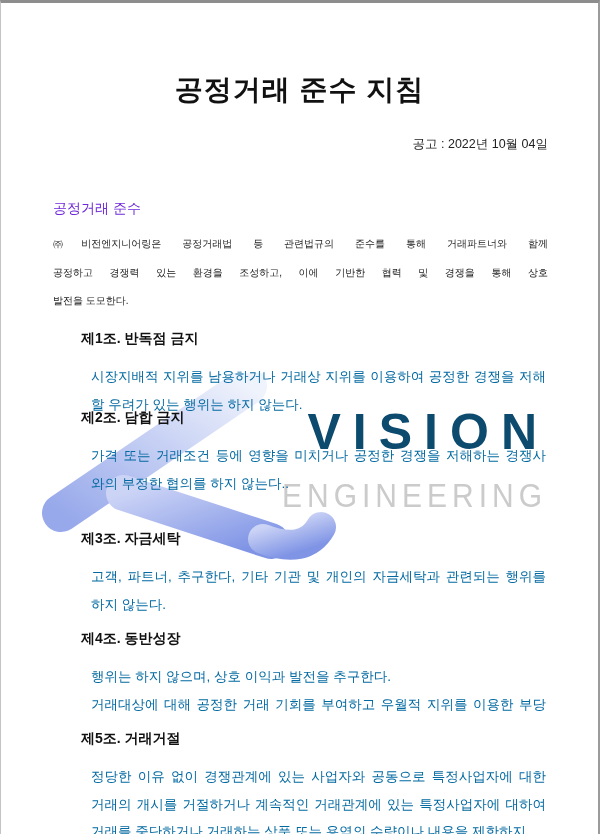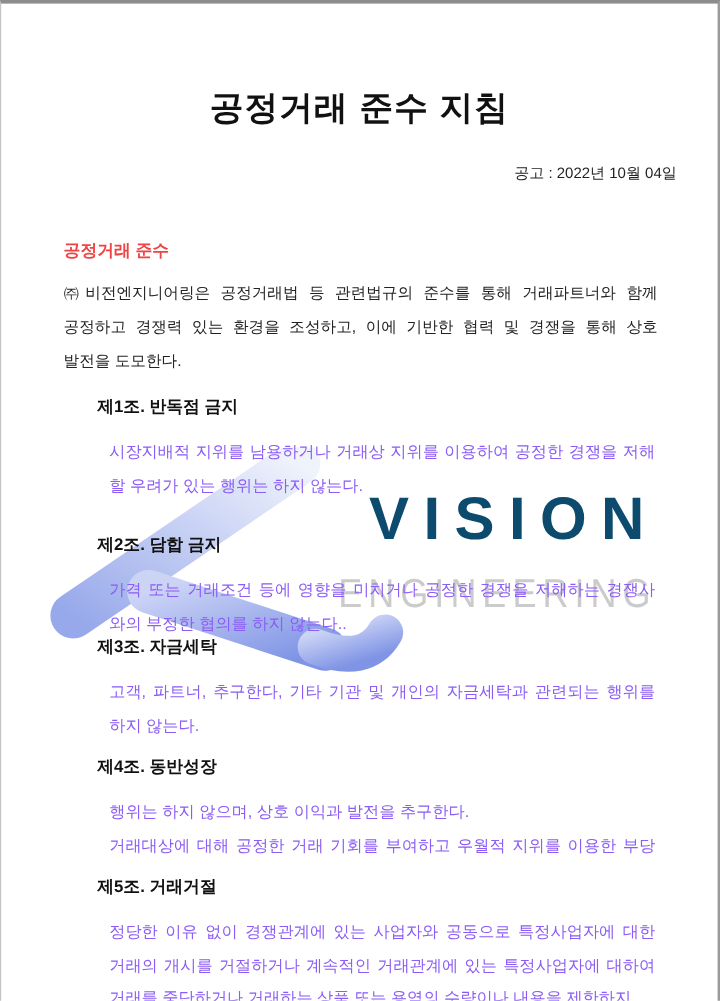--- a/index.html
+++ b/index.html
@@ -30,45 +30,45 @@
     color:#cbcbcb;line-height:1;
     transform:scaleY(1.12);transform-origin:top right;
   }
   .layer-content{position:absolute;inset:0;z-index:1;}
   .doc-title{
     position:absolute;top:68px;left:0;width:100%;
     text-align:center;
     font-size:28px;font-weight:bold;letter-spacing:1px;color:#111;
   }
   .notice-date{
-    position:absolute;top:133px;left:0;right:34px;
+    position:absolute;top:133px;left:0;right:50px;
     text-align:right;
     font-size:12.5px;color:#222;margin-left:21px;
   }
   .intro-heading{
     position:absolute;top:197px;left:52px;
-    font-size:14px;font-weight:bold;color:#ef4444;
+    font-size:14px;font-weight:normal;color:#6d28d9;
   }
   .intro-body{
     position:absolute;top:227px;left:52px;right:50px;
-    font-size:13px;line-height:28.5px;color:#222;
+    font-size:10px;line-height:28.5px;color:#222;
   }
   .article{position:absolute;left:0;right:0;height:100px;}
   .article:nth-of-type(1){top:327px;}
-  .article:nth-of-type(2){top:442px;}
+  .article:nth-of-type(2){top:406px;}
   .article:nth-of-type(3){top:527px;}
   .article:nth-of-type(4){top:627px;}
   .article:nth-of-type(5){top:727px;}
   .article-heading{
     position:absolute;top:0;left:80px;
     font-size:14px;font-weight:bold;color:#111;
   }
   .article-body{
     position:absolute;top:33px;left:90px;right:52px;
-    font-size:13.5px;line-height:27.5px;color:#8b5cf6;
+    font-size:13.5px;line-height:27.5px;color:#0369a1;
   }
   .line{text-align:left;}
   .line.just{text-align:justify;text-align-last:justify;}
 </style>
 </head>
 <body>
 
 <div class="layer-watermark">
   <svg class="wm-svg" width="600" height="200" viewBox="0 0 600 200" aria-hidden="true">
     <defs>

